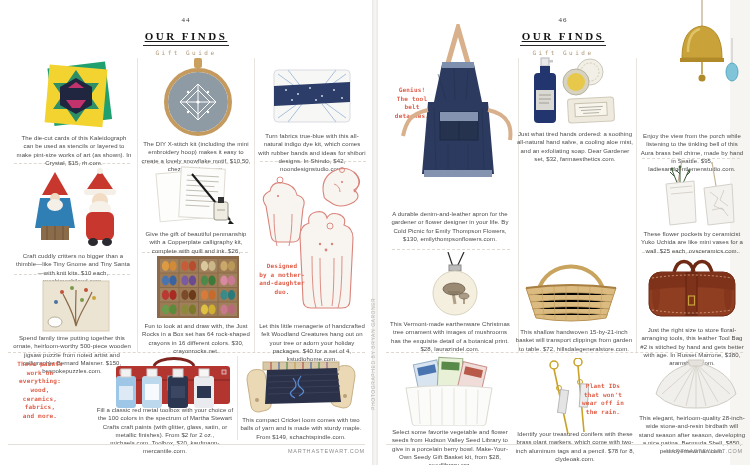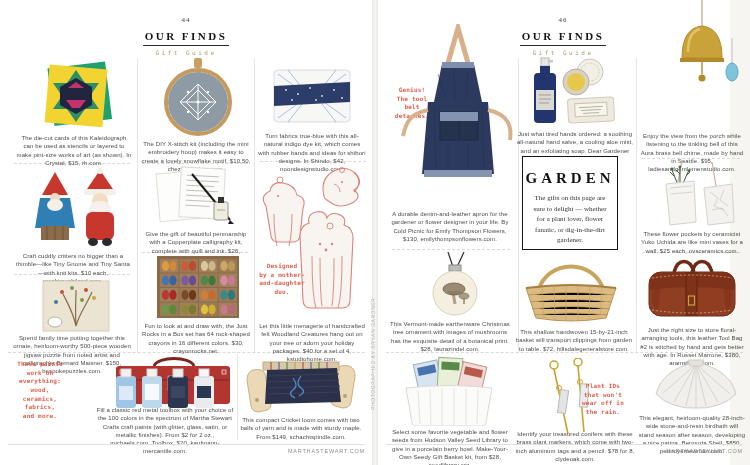--- a/index.html
+++ b/index.html
@@ -3,21 +3,21 @@
 <meta charset="utf-8">
 <style>
   html,body{margin:0;padding:0;}
   body{width:750px;height:465px;position:relative;background:#f6f5f2;font-family:"Liberation Sans",sans-serif;overflow:hidden;}
   .page{position:absolute;top:0;bottom:0;background:#fff;}
   #page-left{left:0;width:372px;padding-left:30px;}
   #page-right{left:378px;width:352px;}
   .spine{position:absolute;left:372px;top:0;width:6px;height:465px;background:linear-gradient(90deg,#e9e7e3,#f8f7f5 50%,#e9e7e3);}
   .abs{position:absolute;}
   .pagenum{font:7px "Liberation Serif",serif;letter-spacing:1px;color:#3a3a3a;text-align:center;}
-  .kicker{font:bold 11px "Liberation Serif",serif;letter-spacing:2.5px;color:#151515;text-align:center;}
+  .kicker{font:bold 11px "Liberation Serif",serif;letter-spacing:2.5px;color:#151515;text-align:center;text-decoration:underline;}
   .kicker-rule{border-top:1px solid #2b2b2b;}
   .kicker-sub{font:6px "DejaVu Sans Mono",monospace;letter-spacing:2.5px;color:#b09a78;text-align:center;}
   .caption{font:6px/1.38 "Liberation Sans",sans-serif;color:#4a4a4a;text-align:center;letter-spacing:.1px;}
   .note{font:bold 6px/1.45 "DejaVu Sans Mono",monospace;color:#e0604b;text-align:center;white-space:pre-line;letter-spacing:.2px;}
   .vline{width:1px;background:#e8e5e1;}
   .hline{height:0;border-top:1px dashed #ddd9d2;}
   .footrule{height:0;border-top:1px solid #e3e0db;}
   .footer{font:5.5px "Liberation Sans",sans-serif;letter-spacing:.8px;color:#8d8d8d;text-align:right;}
   .credit{font:5px "Liberation Sans",sans-serif;letter-spacing:.6px;color:#b5b3af;writing-mode:vertical-rl;transform:rotate(180deg);}
   .garden-box{border:1.5px solid #141414;background:#fff;text-align:center;}
@@ -424,24 +424,20 @@
       <rect x="51" y="47" width="32" height="13" fill="#f8f5ec" stroke="#c8c2b0"></rect>
       <g stroke="#9a9488" stroke-width="0.7">
           <line x1="55" y1="51" x2="79" y2="51"></line>
           <line x1="57" y1="54" x2="77" y2="54"></line>
           <line x1="59" y1="57" x2="75" y2="57"></line>
         </g>
     </g>
   </svg>
   <div class="abs caption" style="left:138px;top:130px;width:118px;">Just what tired hands ordered: a soothing all-natural hand salve, a cooling aloe mist, and an exfoliating soap. Dear Gardener set, $32, farmaesthetics.com.</div>
 
-  <div class="abs garden-box" style="left:144px;top:156px;width:94px;height:92px;">
-    <div class="garden-title">GARDEN</div>
-    <div class="garden-body">The gifts on this page are sure to delight — whether for a plant lover, flower fanatic, or dig-in-the-dirt gardener.</div>
-  </div>
 
   <svg class="abs" style="left:142px;top:254px;" width="102" height="70" viewBox="0 0 102 70">
     <path d="M18,38 C26,4 76,4 84,38" stroke="#c9a45e" stroke-width="4" fill="none"></path>
     <path d="M6,34 Q51,28 96,34 L86,64 Q51,70 16,64 Z" fill="#dcbb80" stroke="#b99254"></path>
     <g stroke="#c3a065" stroke-width="1.2">
         <path d="M8,41 Q51,36 94,41 M10,48 Q51,43 92,48 M12,55 Q51,50 90,55 M14,61 Q51,57 88,61"></path>
       </g>
     <g stroke="#caa66a" stroke-width="1" opacity="0.75">
       <line x1="22" y1="35" x2="24" y2="64"></line>
         <line x1="34" y1="33" x2="35" y2="66"></line>

